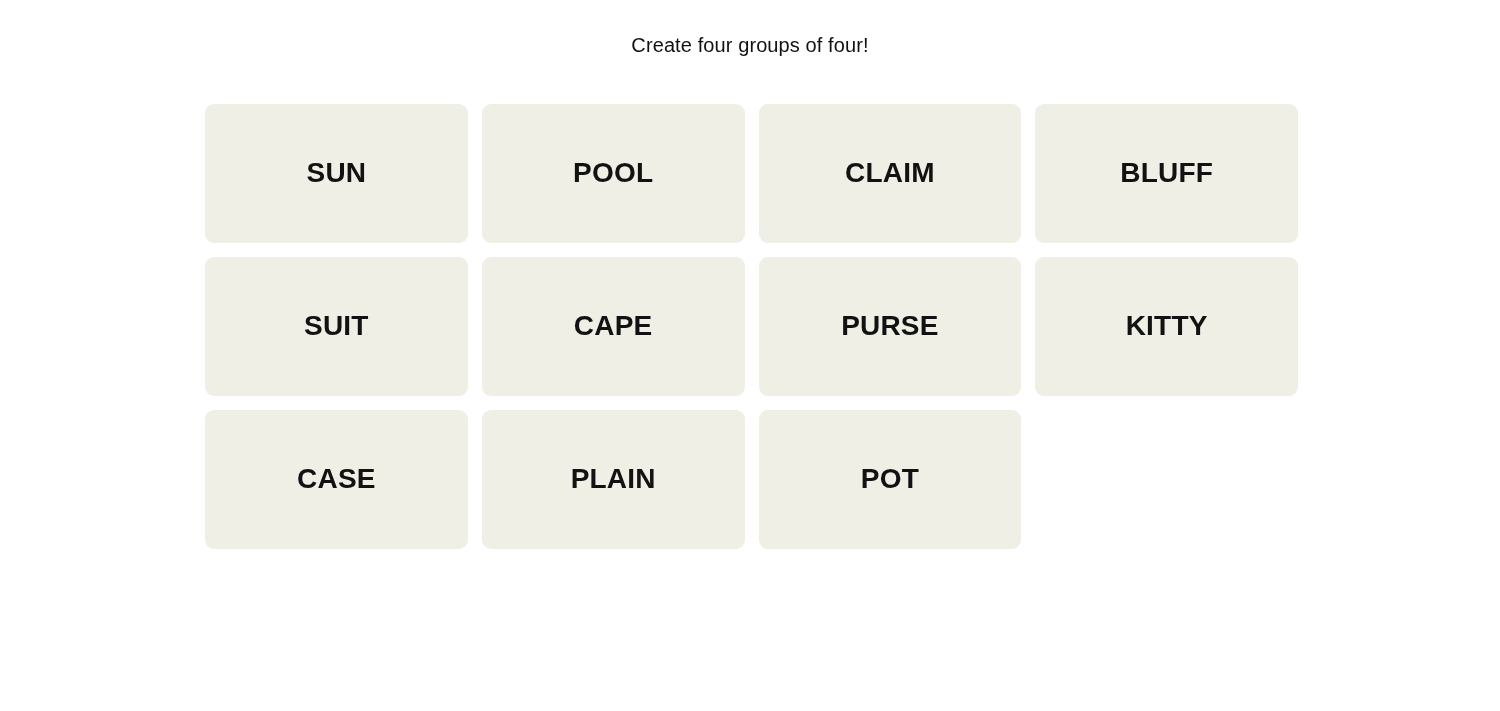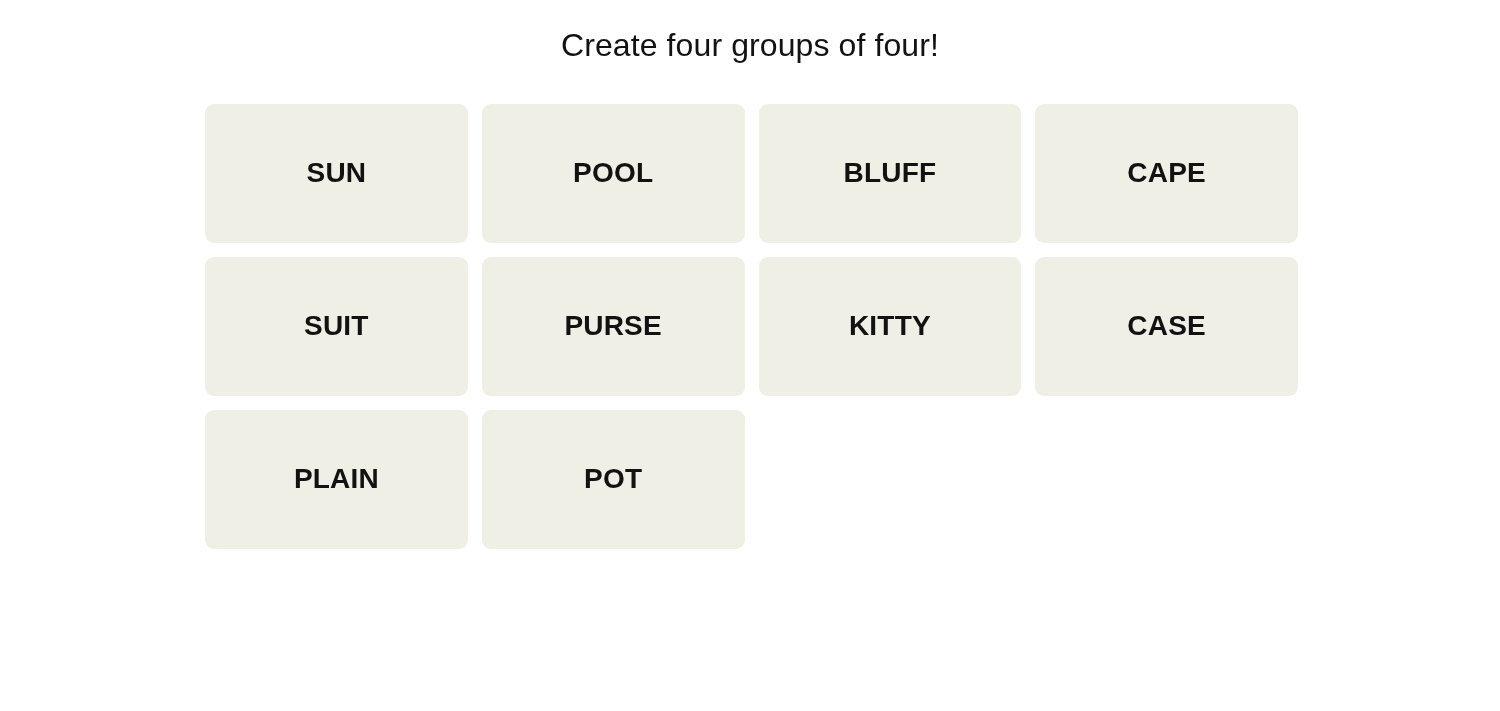--- a/index.html
+++ b/index.html
@@ -19,21 +19,21 @@
     width: 1500px;
     height: 711px;
     background: #ffffff;
   }
   .game-title {
     position: absolute;
     top: 28px;
     left: 0;
     width: 1500px;
     text-align: center;
-    font-size: 32px;
+    font-size: 20px;
     font-weight: 400;
     color: #121212;
     letter-spacing: 0.1px;
     line-height: 34px;
     white-space: nowrap;
   }
   .board {
     position: absolute;
     left: 205px;
     top: 104px;
@@ -82,32 +82,35 @@
     <div class="tile">
       <span class="tile-label">SUN</span>
     </div>
 
     <div class="tile">
       <span class="tile-label">POOL</span>
     </div>
 
 
 
+    <div class="tile">
+      <span class="tile-label">CLAIM</span>
+    </div>
 
 
     <div class="tile">
       <span class="tile-label">BLUFF</span>
     </div>
 
     <div class="tile">
-      <span class="tile-label">CAPE</span>
+      <span class="tile-label">SUIT</span>
     </div>
 
     <div class="tile">
-      <span class="tile-label">SUIT</span>
+      <span class="tile-label">CAPE</span>
     </div>
 
     <div class="tile">
       <span class="tile-label">PURSE</span>
     </div>
 
 
     <div class="tile">
       <span class="tile-label">KITTY</span>
     </div>

